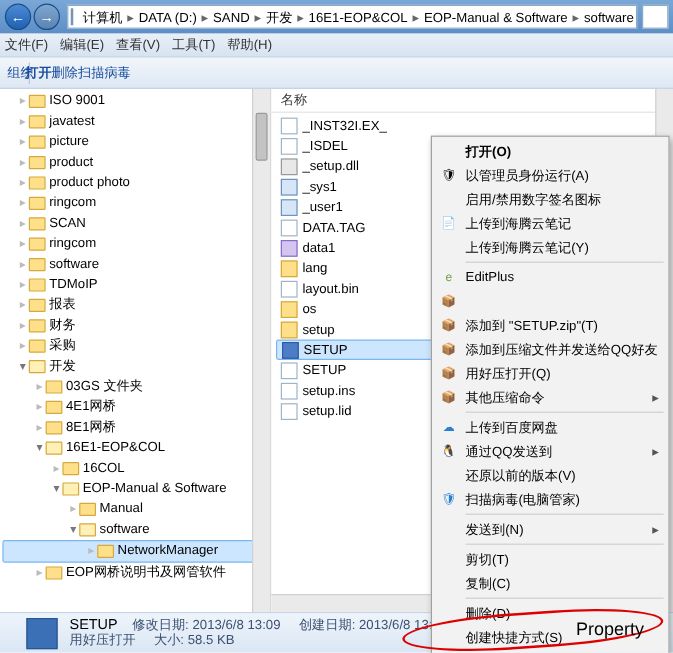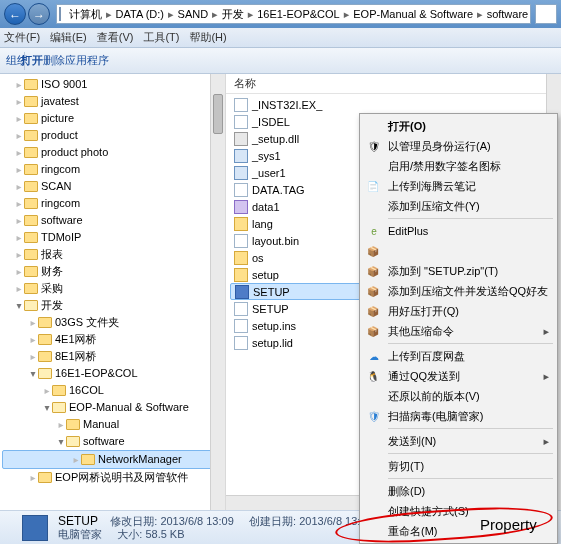--- a/index.html
+++ b/index.html
@@ -71,21 +71,21 @@
     <span>查看(V)</span>
     <span>工具(T)</span>
     <span>帮助(H)</span>
   </div>
 
 <div class="toolbar">
   <span>组织</span>
   <span class="sep"></span>
   <span style="font-weight:bold">打开</span>
   <span>删除</span>
-  <span>应用程序</span>
+  <span>扫描病毒</span>
 </div>
 
 <div class="split">
   <div class="tree" style="position:relative;">
     <ul id="tree-ul">
         <li class="i1">
           <span class="exp" style="color: rgb(187, 187, 187);">▸</span>
           <span class="fld"></span>
           <span class="lbl">ISO 9001</span>
         </li>
@@ -284,21 +284,21 @@
     <div>
       <span class="s1">SETUP</span>
       &nbsp;&nbsp;
       <span>修改日期:</span>
       <span>2013/6/8 13:09</span>
       &nbsp;&nbsp;&nbsp;
       <span>创建日期:</span>
       <span>2013/6/8 13:09</span>
     </div>
     <div>
-      <span>电脑管家</span>
+      <span>用好压打开</span>
       &nbsp;&nbsp;&nbsp;
       <span>大小:</span>
       <span>58.5 KB</span>
     </div>
   </div>
 </div>
 
 <div class="context" id="ctx">
     <div class="mi">
       <span style="font-weight: bold;">打开(O)</span>
@@ -308,21 +308,21 @@
       <span>以管理员身份运行(A)</span>
     </div>
     <div class="mi">
       <span>启用/禁用数字签名图标</span>
     </div>
     <div class="mi">
       <span class="mico" style="color: rgb(43, 124, 211);">📄</span>
       <span>上传到海腾云笔记</span>
     </div>
     <div class="mi">
-      <span>添加到压缩文件(Y)</span>
+      <span>上传到海腾云笔记(Y)</span>
     </div>
     <div class="msep"></div>
     <div class="mi">
       <span class="mico" style="color: rgb(109, 158, 60);">e</span>
       <span>EditPlus</span>
     </div>
     <div class="mi">
       <span class="mico" style="color: rgb(199, 127, 42);">📦</span>
     </div>
     <div class="mi">
@@ -361,20 +361,23 @@
     </div>
     <div class="msep"></div>
     <div class="mi">
       <span>发送到(N)</span>
       <span class="arrow">▸</span>
     </div>
     <div class="msep"></div>
     <div class="mi">
       <span>剪切(T)</span>
     </div>
+    <div class="mi">
+      <span>复制(C)</span>
+    </div>
     <div class="msep"></div>
     <div class="mi">
       <span>删除(D)</span>
     </div>
     <div class="mi">
       <span>创建快捷方式(S)</span>
     </div>
     <div class="mi">
       <span>重命名(M)</span>
     </div>

